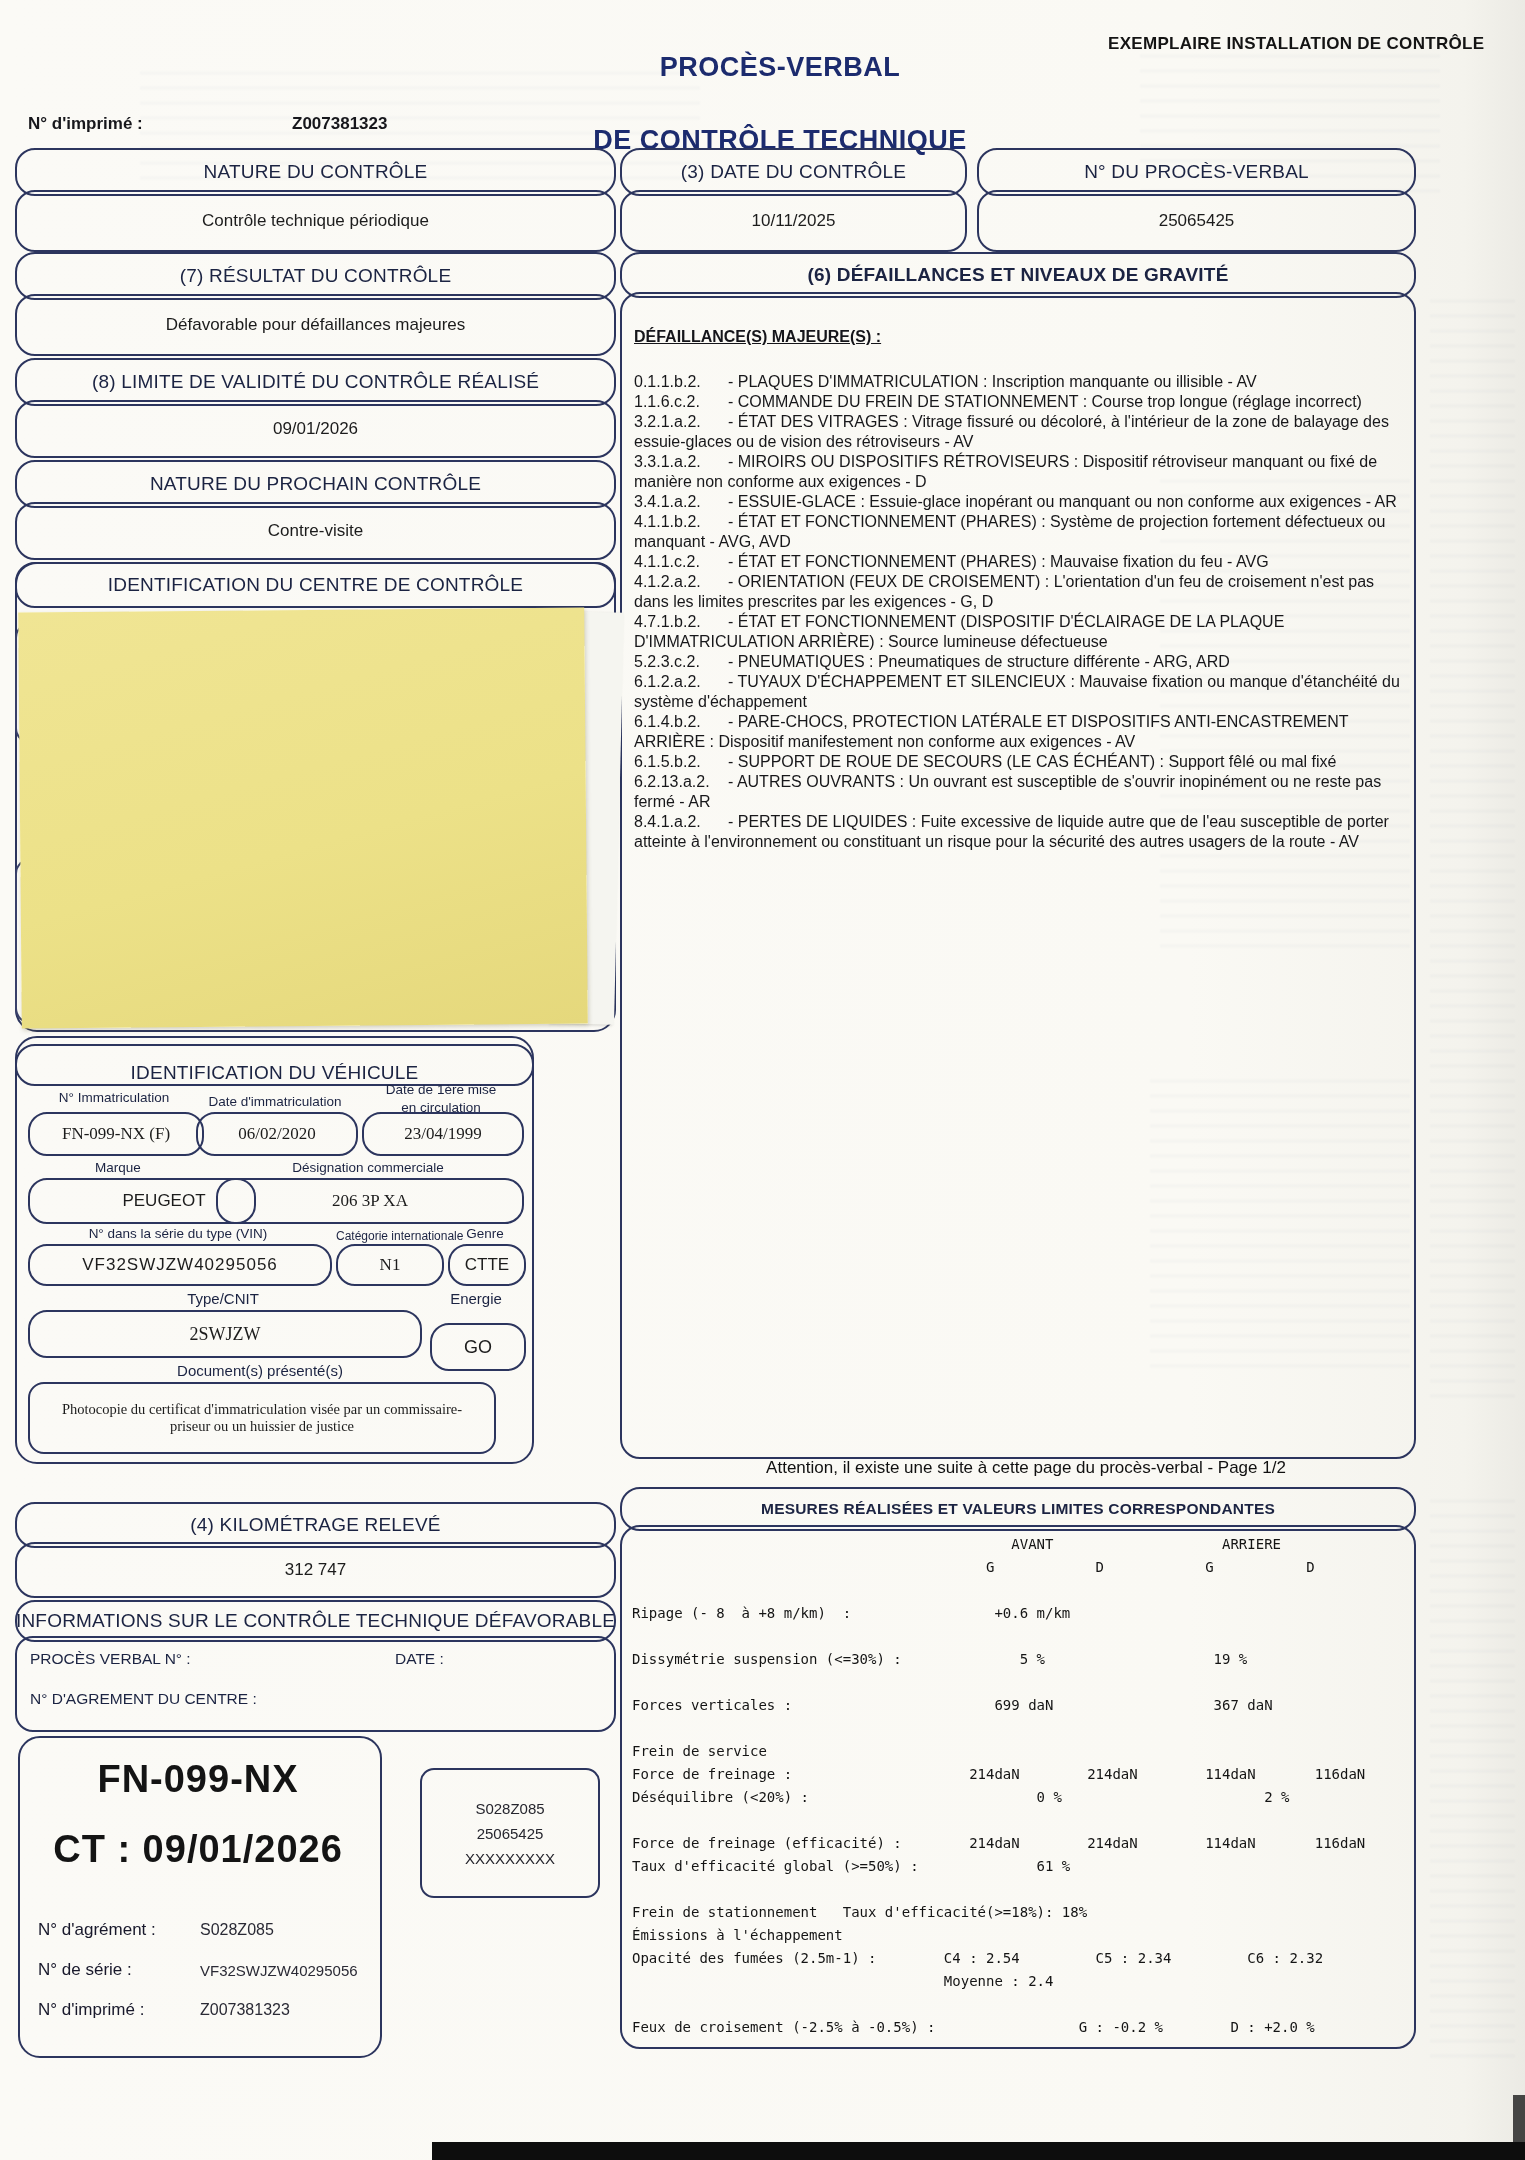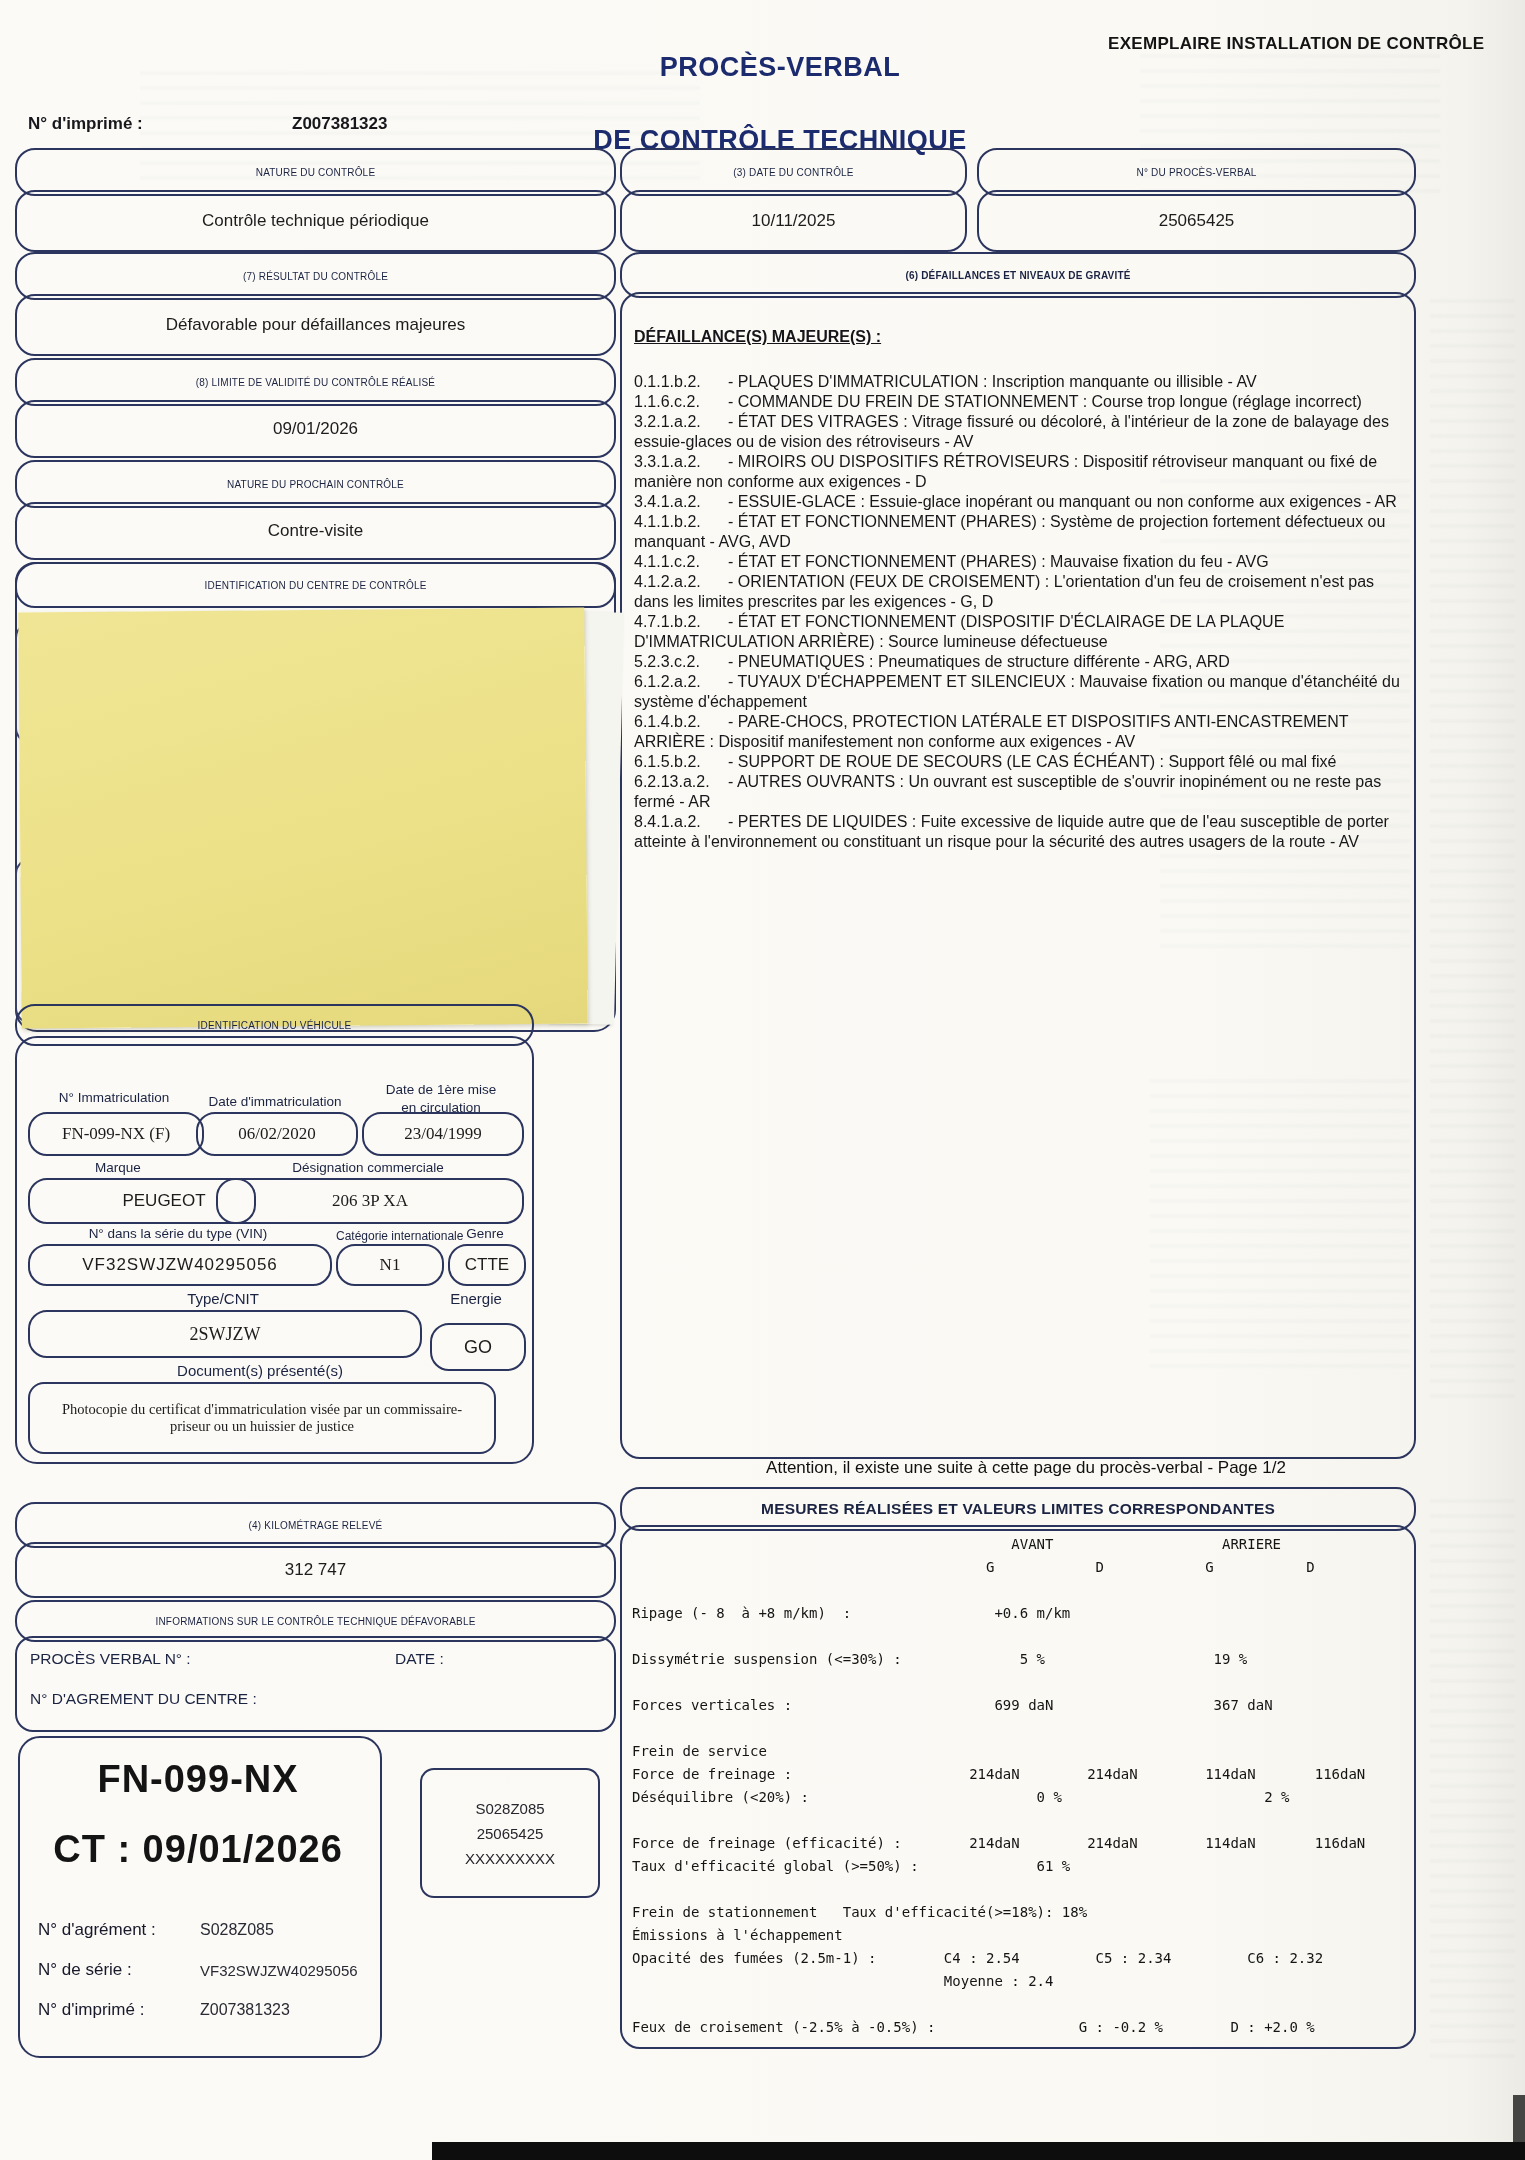--- a/index.html
+++ b/index.html
@@ -3,21 +3,21 @@
 <meta charset="utf-8">
 <style>
   html,body{margin:0;padding:0;background:#e8e7e1;}
   .page{position:relative;width:1525px;height:2160px;overflow:hidden;
         background:linear-gradient(90deg,#fbfaf6 0%,#faf9f4 78%,#f4f3ed 96%,#ebeae4 100%);
         font-family:"Liberation Sans",sans-serif;color:#1d1d1d;}
   .abs{position:absolute;}
   
   .pill,.vbox{position:absolute;border:2px solid #2c355e;border-radius:20px;background:transparent;
         display:flex;align-items:center;justify-content:center;}
-  .pill span{font-size:10px;color:#1b2342;letter-spacing:.2px;white-space:nowrap;}
+  .pill span{font-size:19px;color:#1b2342;letter-spacing:.2px;white-space:nowrap;}
   .pill.bold span{font-weight:700;}
   .val{font-size:17px;color:#1c1c1c;white-space:nowrap;}
   .serif{font-family:"Liberation Serif",serif;}
   
   .copy-label{font-size:17px;font-weight:700;color:#141414;letter-spacing:.3px;}
   .title{width:600px;text-align:center;font-weight:800;font-size:27px;letter-spacing:.5px;color:#1c2b6e;}
   .printno{font-size:17px;font-weight:700;color:#17171c;}
   
   .def-sub{font-size:16px;font-weight:700;text-decoration:underline;color:#15151a;}
   .def-list{font-size:16px;line-height:20px;color:#17171a;}
@@ -134,21 +134,21 @@
   <div class="vbox" style="left:15px;top:562px;width:597px;height:466px;border-radius:22px;"></div>
   <div class="pill" style="left:15px;top:562px;width:597px;height:42px;">
       <span>IDENTIFICATION DU CENTRE DE CONTRÔLE</span>
     </div>
   <div class="abs frag" style="left:15px;top:622px;width:14px;height:118px;"></div>
   <div class="abs frag" style="left:15px;top:858px;width:14px;height:162px;"></div>
   <div class="abs sheet" style="left:556px;top:612px;width:62px;height:412px;transform:rotate(1.4deg);"></div>
   <div class="abs note" style="left:20px;top:610px;width:566px;height:416px;transform:rotate(-0.5deg);"></div>
 
   <div class="vbox" style="left:15px;top:1036px;width:515px;height:424px;border-radius:22px;"></div>
-  <div class="pill" style="left:15px;top:1004px;width:515px;height:38px;">
+  <div class="pill" style="left:15px;top:1044px;width:515px;height:38px;align-items:flex-end;">
       <span>IDENTIFICATION DU VÉHICULE</span>
     </div>
 
   <div class="flabel" style="left:28px;top:1090px;width:172px;">N° Immatriculation</div>
   <div class="oval" style="left:28px;top:1112px;width:172px;height:40px;">
       <span class="val serif">FN-099-NX (F)</span>
     </div>
 
   <div class="flabel" style="left:196px;top:1094px;width:158px;">Date d'immatriculation</div>
   <div class="oval" style="left:196px;top:1112px;width:158px;height:40px;">

